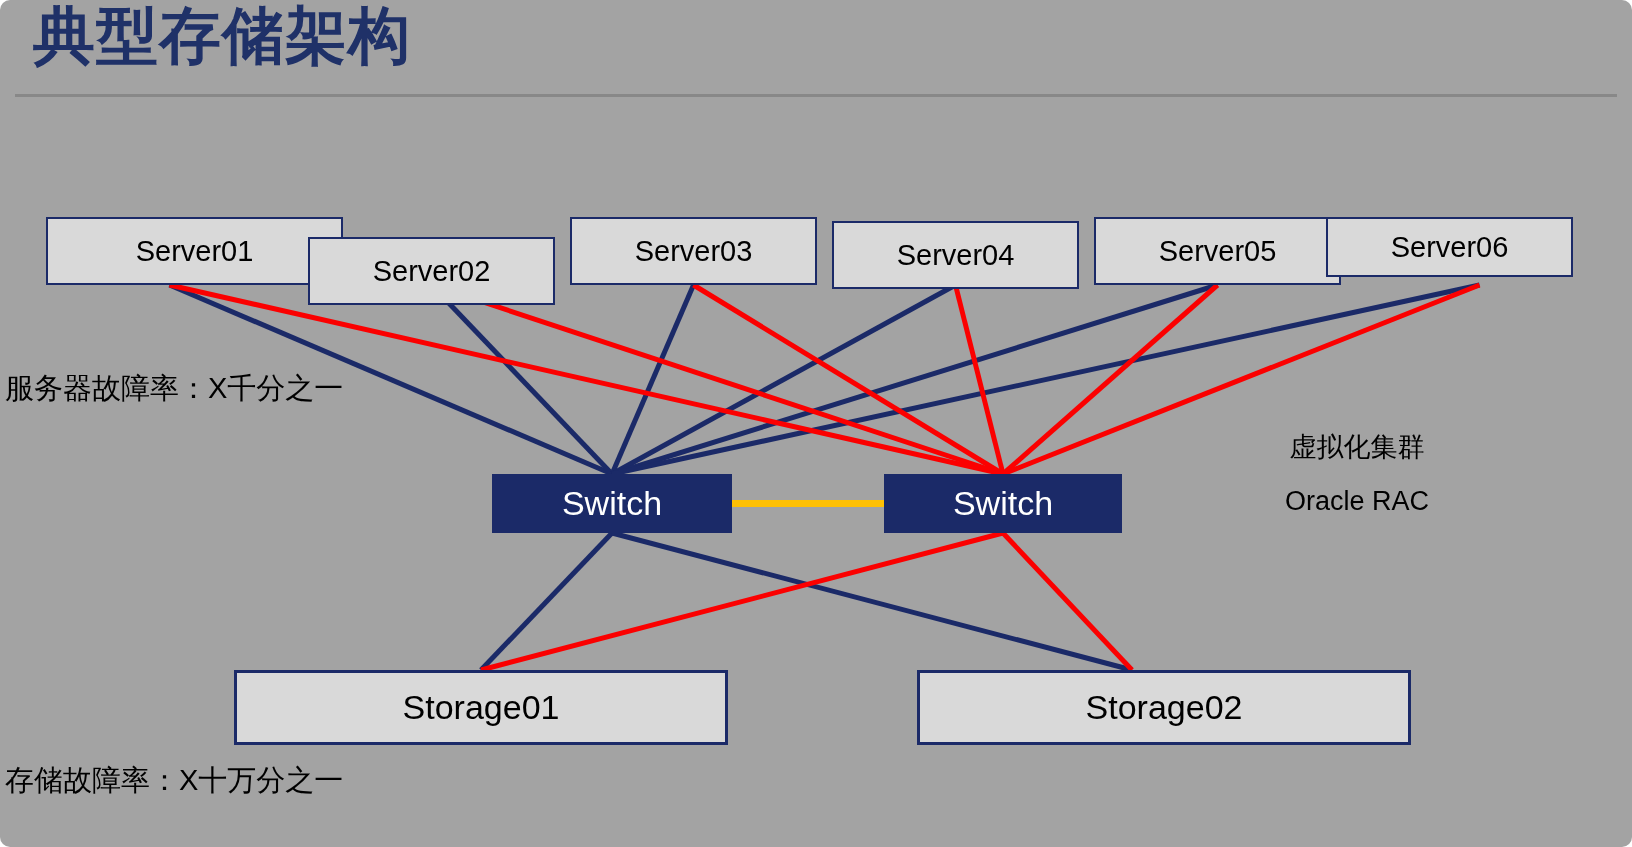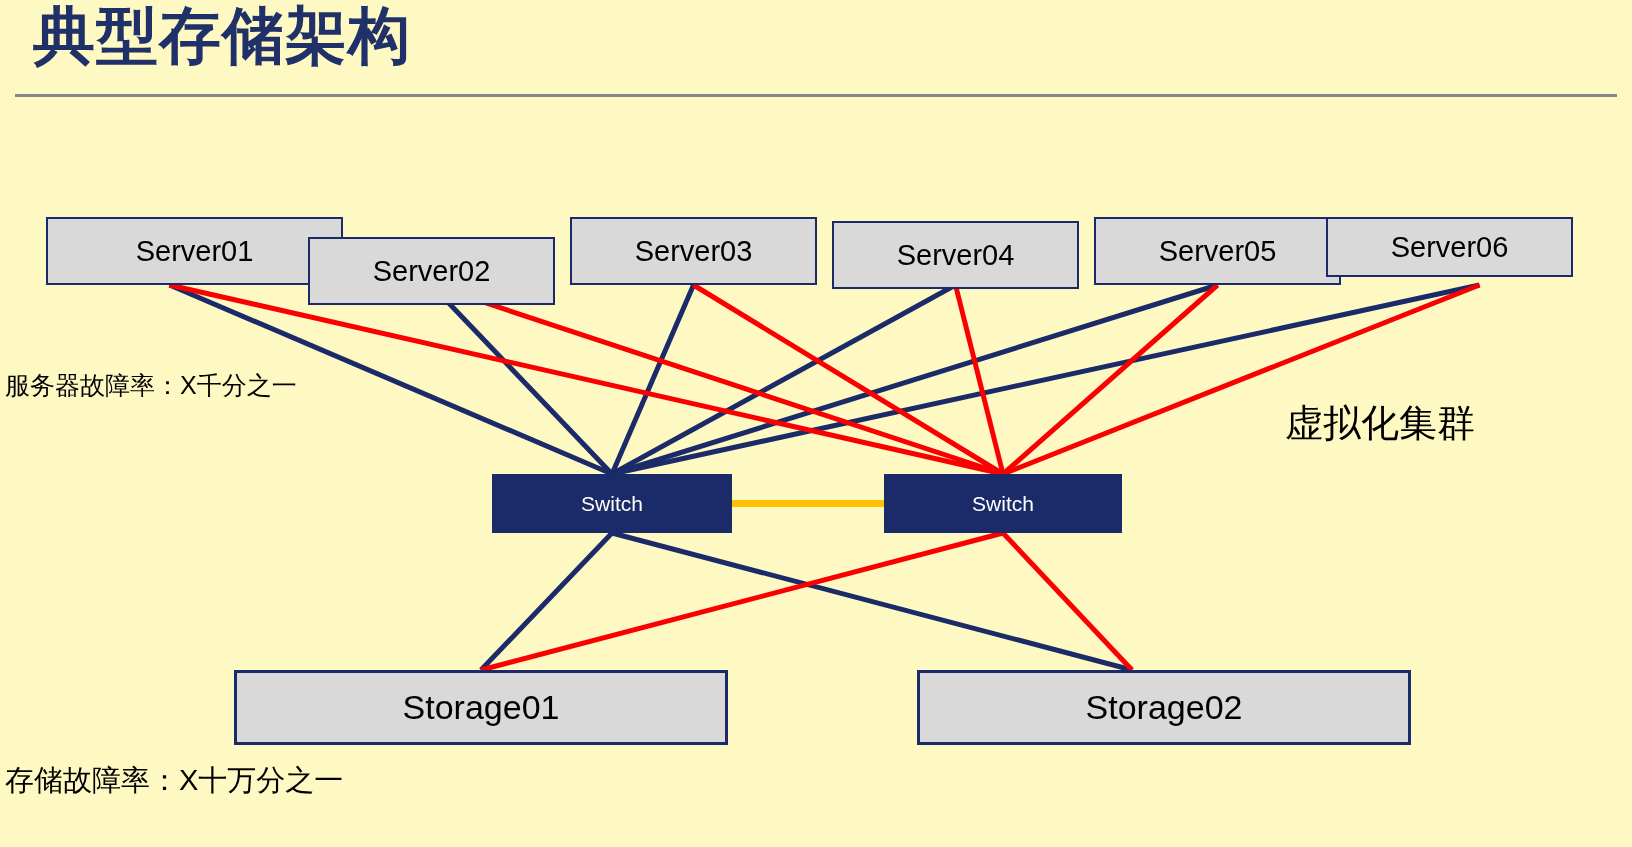--- a/index.html
+++ b/index.html
@@ -4,21 +4,21 @@
 <style>
   :root{
     --navy:#1B2A68; --red:#FB0000; --yellow:#FFC004;
     --box-fill:#D9D9D9; --box-border:#1B2A68; --title:#1F3168;
     --divider:#888888; --switch-fill:#1B2A68; --switch-text:#FFFFFF; --text:#000000;
   }
   *{margin:0;padding:0;box-sizing:border-box;}
   html,body{background:#ffffff;}
   body{font-family:"Liberation Sans","DejaVu Sans",sans-serif;}
   .slide{
-    position:relative;width:1632px;height:847px;background:#fef9c3;overflow:hidden;
+    position:relative;width:1632px;height:847px;background:#a3a3a3;overflow:hidden;border-radius:10px;
   }
   .title{
     position:absolute;left:33px;top:-6px;
     font-size:62px;font-weight:bold;color:var(--title);
     letter-spacing:1px;white-space:nowrap;
   }
   .divider{
     position:absolute;left:15px;top:94px;width:1602px;height:3px;
     background:var(--divider);
   }
@@ -26,32 +26,32 @@
   .node{
     position:absolute;z-index:2;display:flex;align-items:center;justify-content:center;
     text-align:center;
   }
   .server{
     background:var(--box-fill);border:2px solid var(--box-border);
     font-size:29px;color:var(--text);
   }
   .switch{
     background:var(--switch-fill);
-    font-size:21px;color:var(--switch-text);
+    font-size:34px;color:var(--switch-text);
   }
   .storage{
     background:var(--box-fill);border:3px solid var(--box-border);
     font-size:34px;color:var(--text);
   }
   .note{
     position:absolute;color:var(--text);z-index:3;white-space:nowrap;
   }
-  .note-server-failure{left:5px;top:369px;font-size:25px;}
+  .note-server-failure{left:5px;top:369px;font-size:29px;}
   .note-storage-failure{left:5px;top:761px;font-size:29px;}
-  .cluster-note{left:1285px;top:396px;font-size:38px;line-height:54px;text-align:center;}
+  .cluster-note{left:1285px;top:420px;font-size:27px;line-height:54px;text-align:center;}
 </style>
 </head>
 <body>
 
 <div class="slide">
 
   <div class="title">典型存储架构</div>
   <div class="divider"></div>
 
   <svg class="wires" id="wires" width="1632" height="847" viewBox="0 0 1632 847">
@@ -85,15 +85,16 @@
   <div class="node switch" style="left: 884px; top: 474px; width: 238px; height: 59px;">Switch</div>
 
   <div class="node storage" style="left: 234px; top: 670px; width: 494px; height: 75px;">Storage01</div>
   <div class="node storage" style="left: 885px; top: 670px; width: 494px; height: 75px; margin-left: 32px;">Storage02</div>
 
   <div class="note note-server-failure">服务器故障率：X千分之一</div>
   <div class="note note-storage-failure">存储故障率：X十万分之一</div>
 
   <div class="note cluster-note">
     <div>虚拟化集群</div>
+    <div>Oracle RAC</div>
   </div>
 
 </div>
 
 </body></html>

